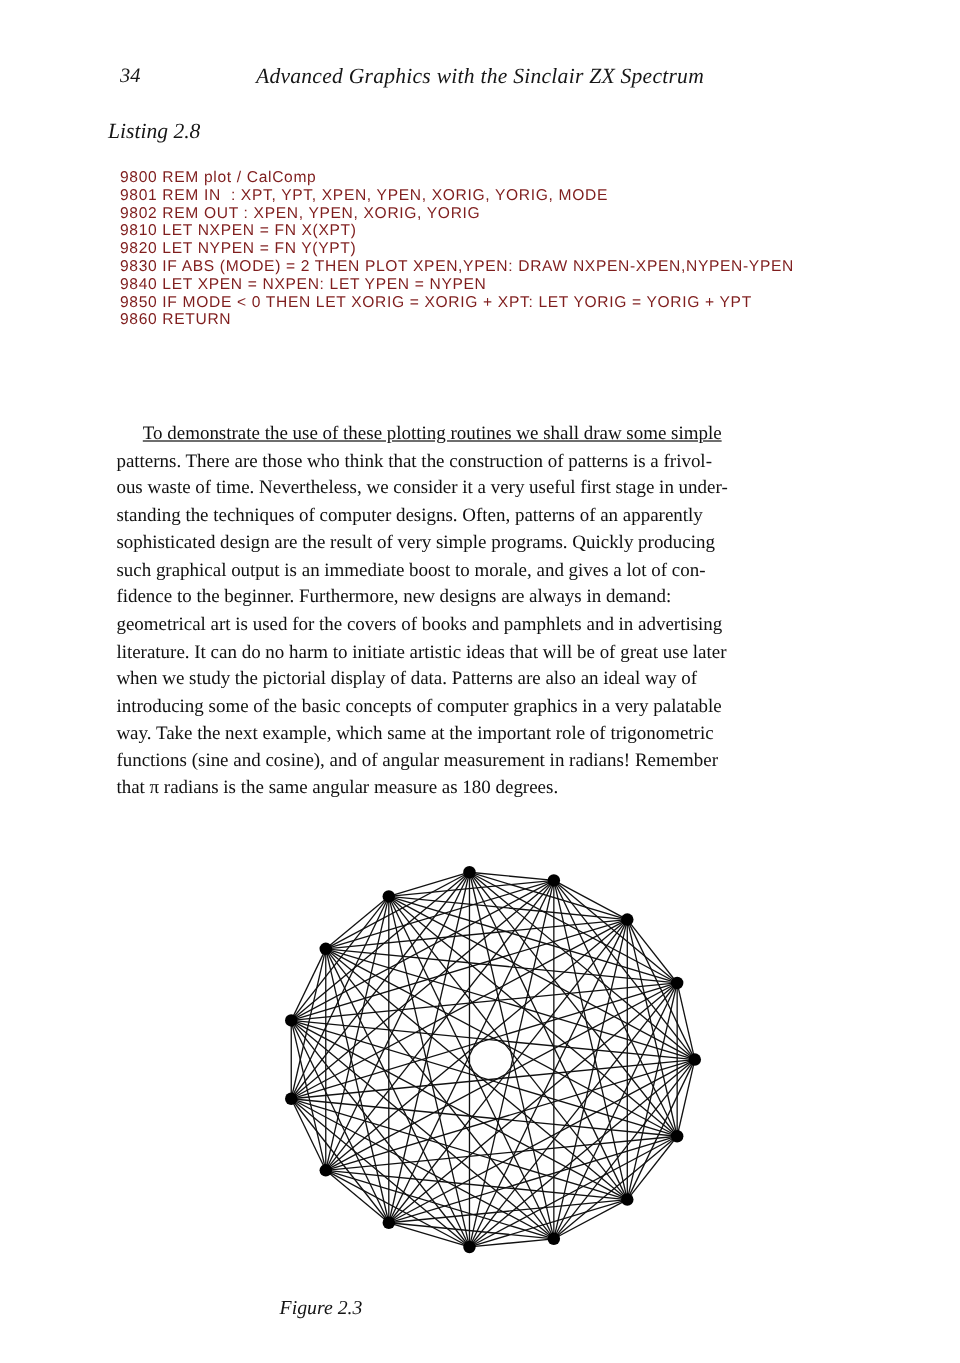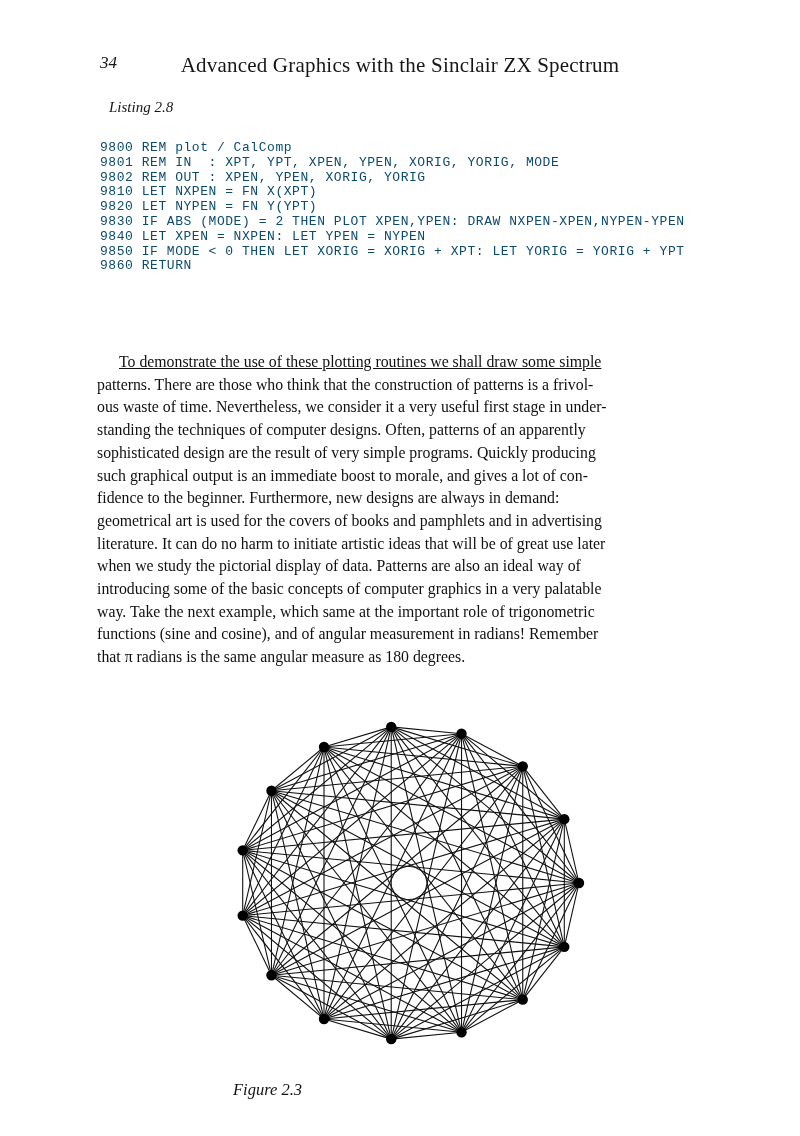--- a/index.html
+++ b/index.html
@@ -12,31 +12,31 @@
     position:relative; width:800px; height:1136px;
     background:#ffffff; color:#161616; overflow:hidden;
   }
   .header-row { position:absolute; top:53px; left:0; width:100%; height:24px; }
   .page-number {
     position:absolute; left:100px; top:0;
     font-style:italic; font-size:17px;
   }
   .header-title {
     width:100%; text-align:center;
-    font-size:21px; letter-spacing:0.2px;
+    font-style:italic; font-size:18px; letter-spacing:0.2px;
   }
   .listing-heading {
-    position:absolute; top:99px; left:109px;
-    font-style:italic; font-size:15px;
+    position:absolute; top:99px; left:90px;
+    font-style:italic; font-size:18px;
   }
   .code-block {
     position:absolute; top:141px; left:100px;
-    font-family:Liberation Mono, monospace;
+    font-family:Liberation Sans, sans-serif;
     font-size:13px; letter-spacing:0.55px; line-height:14.8px;
-    color:#0c4a6e; white-space:pre;
+    color:#7f1d1d; white-space:pre;
   }
   .body-text {
     position:absolute; top:351px; left:97px; width:622px;
     font-size:15.8px; line-height:22.7px; color:#101010;
   }
   .body-text .text-line { white-space:nowrap; }
   .body-text .text-line.indent { text-indent:22px;text-decoration:underline; }
   .figure-wrap { position:absolute; top:721px; left:231px; width:356px; height:326px; }
   .figure-caption {
     position:absolute; top:1080px; left:233px; width:352px;

